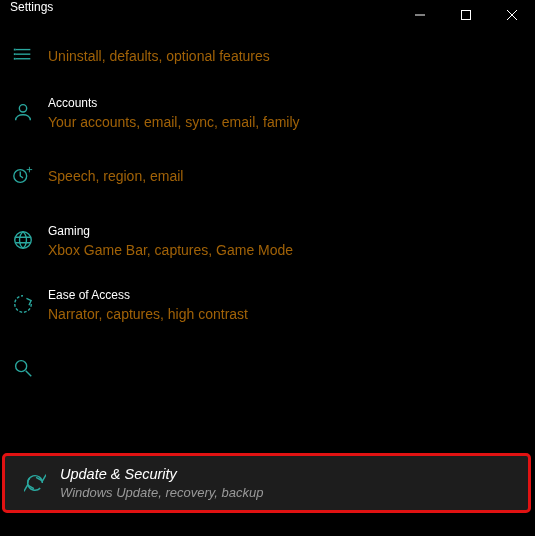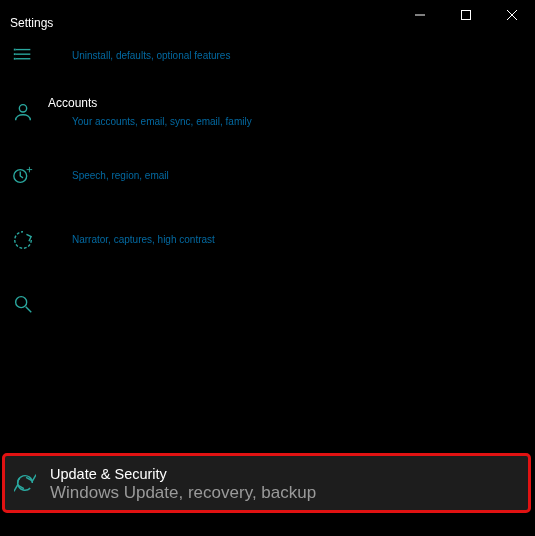--- a/index.html
+++ b/index.html
@@ -7,21 +7,21 @@
     width: 535px;
     height: 536px;
     background: #000;
     font-family: "Segoe UI", Arial, sans-serif;
     overflow: hidden;
     position: relative;
   }
   .titlebar {
     height: 30px;
     display: flex;
-    align-items: flex-end;
+    align-items: flex-start;
     background: #000;
     color: #fff;
     font-size: 12px;
   }
   .titlebar .title { padding-left: 10px; flex: 1; }
   .titlebar .ctrl {
     width: 46px; height: 30px;
     display: flex; align-items: center; justify-content: center;
     color: #fff;
   }
@@ -42,46 +42,46 @@
     color: #2aa89f;
   }
   .item .text { padding-left: 8px; }
   .item .label {
     color: #fff;
     font-size: 12px;
     font-weight: 400;
     line-height: 20px;
   }
   .item .desc {
-    color: #0369a1;
-    font-size: 10px;
+    color: #a16207;
+    font-size: 14px;
     line-height: 18px;
-    margin-left: 24px;
   }
   .highlight {
     position: absolute;
     left: 2px;
     width: 529px;
     top: 453px;
     height: 60px;
     border: 3px solid #e11212;
     border-radius: 5px;
     background: #1d1d1d;
     display:flex;
     align-items:center;
-    padding-left: 9px;
+    padding-left: 19px;
+    font-style: italic;
   }
   .highlight .icon {
     width: 28px;
     display: flex; align-items: center; justify-content: flex-start;
     color: #2aa89f;
   }
   .highlight .text { padding-left: 8px; }
   .highlight .label { color:#fff; font-size:14.5px; line-height:20px;}
-  .highlight .desc { color:#9a9a9a; font-size:17px; line-height:18px;}
+  .highlight .desc { color:#9a9a9a; font-size:13px; line-height:18px;}
 </style>
 </head>
 <body>
 
 <div class="titlebar">
   <div class="title">Settings</div>
   <div class="ctrl">
     <svg width="10" height="10" viewBox="0 0 10 10">
         <line x1="0" y1="5" x2="10" y2="5" stroke="#fff" stroke-width="1"></line>
       </svg>
@@ -137,29 +137,42 @@
         <circle cx="9" cy="12" r="7"></circle>
           <path d="M9 7v5l3 2"></path>
         <path d="M16 5h6M19 2v6" stroke-width="1"></path>
       </svg>
     </span>
     <span class="text">
       <div class="desc">Speech, region, email</div>
     </span>
   </div>
 
+  <div class="item">
+    <span class="icon">
+      <svg width="22" height="22" viewBox="0 0 24 24" fill="none" stroke="currentColor" stroke-width="1.5">
+        <circle cx="12" cy="12" r="9"></circle>
+          <path d="M12 3c-5 4-5 14 0 18M12 3c5 4 5 14 0 18M4 9h16M4 15h16"></path>
+      </svg>
+    </span>
+    <span class="text">
+      <div class="label">Gaming</div>
+      <div class="desc">Xbox Game Bar, captures, Game Mode</div>
+    </span>
+  </div>
 
   <div class="item">
     <span class="icon">
       <svg width="22" height="22" viewBox="0 0 24 24" fill="none" stroke="currentColor" stroke-width="1.5">
         <path d="M21 12a9 9 0 11-9-9" stroke-dasharray="3 2"></path>
         <polyline points="17 5 21 9 17 13" transform="rotate(-20 19 9)"></polyline>
       </svg>
     </span>
     <span class="text">
+      <div class="label">Ease of Access</div>
       <div class="desc">Narrator, captures, high contrast</div>
     </span>
   </div>
 
   <div class="item">
     <span class="icon">
       <svg width="22" height="22" viewBox="0 0 24 24" fill="none" stroke="currentColor" stroke-width="1.5">
         <circle cx="10" cy="10" r="6"></circle>
           <line x1="15" y1="15" x2="21" y2="21"></line>
       </svg>

